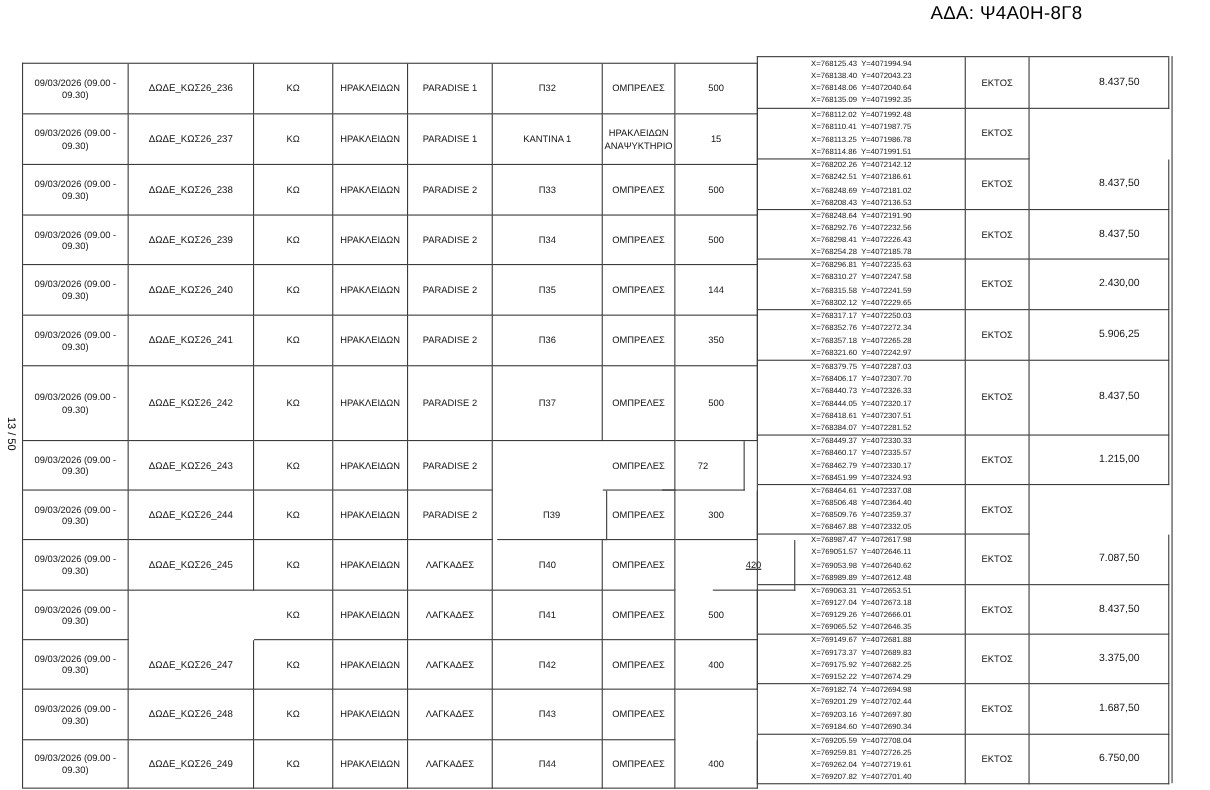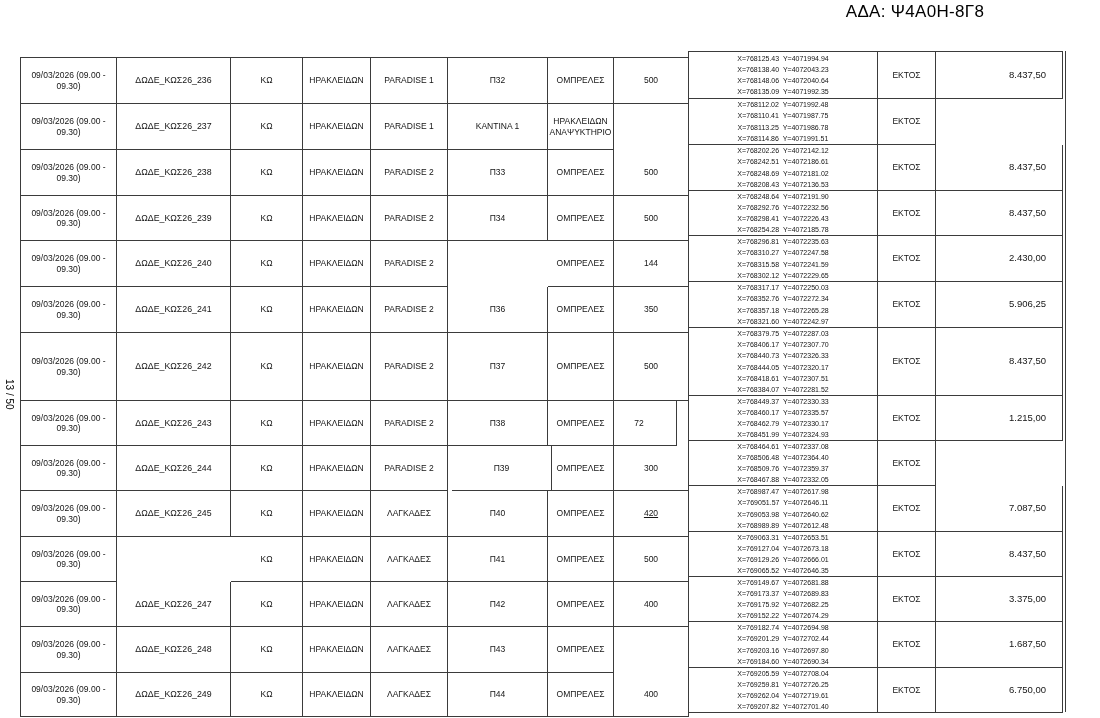--- a/index.html
+++ b/index.html
@@ -19,21 +19,21 @@
   .row{position:absolute;left:0;right:0;}
   .cell{
     position:absolute;top:0;height:100%;box-sizing:border-box;
     border-right:1px solid #3b3b3b;border-bottom:1px solid #3b3b3b;
     display:flex;flex-direction:row;align-items:center;justify-content:center;
     text-align:center;font-size:8.5px;line-height:10.5px;padding:1px 3px;color:#141414;
   }
   .cell.code{font-size:8.8px;white-space:nowrap;}
   .cell.coords{flex-direction:column;padding:0;font-size:7px;line-height:11.2px;white-space:pre;}
   .cell.coords .cline{width:100%;text-align:center;}
-  .cell.amt{justify-content:flex-end;padding-right:16px;font-size:9.5px;white-space:nowrap;}
+  .cell.amt{justify-content:flex-end;padding-right:26px;font-size:9.5px;white-space:nowrap;}
   .dbl{position:absolute;left:1065px;top:51px;width:0;height:661px;border-right:1px solid #3b3b3b;}
 </style>
 </head>
 <body>
 
 <div class="page">
   <div class="ada">ΑΔΑ: Ψ4Α0Η-8Γ8</div>
   <div class="pagenum">13 / 50</div>
   <div class="grid" id="grid-left" style="left: 20px; top: 57px; width: 668px; height: 659px;">
       <div class="row" style="top: 0px; height: 46px;">
@@ -47,20 +47,21 @@
         <div class="cell" style="left: 593px; width: 75px;">500</div>
       </div>
       <div class="row" style="top: 46px; height: 46px;">
         <div class="cell" style="left: 0px; width: 96px;">09/03/2026 (09.00 - 09.30)</div>
         <div class="cell code" style="left: 96px; width: 114px;">ΔΩΔΕ_ΚΩΣ26_237</div>
         <div class="cell" style="left: 210px; width: 72px;">ΚΩ</div>
         <div class="cell" style="left: 282px; width: 68px;">ΗΡΑΚΛΕΙΔΩΝ</div>
         <div class="cell" style="left: 350px; width: 77px;">PARADISE 1</div>
         <div class="cell" style="left: 427px; width: 100px;">ΚΑΝΤΙΝΑ 1</div>
         <div class="cell" style="left: 527px; width: 66px;">ΗΡΑΚΛΕΙΔΩΝ ΑΝΑΨΥΚΤΗΡΙΟ</div>
+        <div class="cell" style="left: 593px; width: 75px;">15</div>
       </div>
       <div class="row" style="top: 92px; height: 46px;">
         <div class="cell" style="left: 0px; width: 96px;">09/03/2026 (09.00 - 09.30)</div>
         <div class="cell code" style="left: 96px; width: 114px;">ΔΩΔΕ_ΚΩΣ26_238</div>
         <div class="cell" style="left: 210px; width: 72px;">ΚΩ</div>
         <div class="cell" style="left: 282px; width: 68px;">ΗΡΑΚΛΕΙΔΩΝ</div>
         <div class="cell" style="left: 350px; width: 77px;">PARADISE 2</div>
         <div class="cell" style="left: 427px; width: 100px;">Π33</div>
         <div class="cell" style="left: 527px; width: 66px;">ΟΜΠΡΕΛΕΣ</div>
         <div class="cell" style="left: 593px; width: 75px;">500</div>
@@ -74,20 +75,21 @@
         <div class="cell" style="left: 427px; width: 100px;">Π34</div>
         <div class="cell" style="left: 527px; width: 66px;">ΟΜΠΡΕΛΕΣ</div>
         <div class="cell" style="left: 593px; width: 75px;">500</div>
       </div>
       <div class="row" style="top: 183px; height: 46px;">
         <div class="cell" style="left: 0px; width: 96px;">09/03/2026 (09.00 - 09.30)</div>
         <div class="cell code" style="left: 96px; width: 114px;">ΔΩΔΕ_ΚΩΣ26_240</div>
         <div class="cell" style="left: 210px; width: 72px;">ΚΩ</div>
         <div class="cell" style="left: 282px; width: 68px;">ΗΡΑΚΛΕΙΔΩΝ</div>
         <div class="cell" style="left: 350px; width: 77px;">PARADISE 2</div>
+        <div class="cell" style="left: 427px; width: 100px;">Π35</div>
         <div class="cell" style="left: 527px; width: 66px;">ΟΜΠΡΕΛΕΣ</div>
         <div class="cell" style="left: 593px; width: 75px;">144</div>
       </div>
       <div class="row" style="top: 229px; height: 46px;">
         <div class="cell" style="left: 0px; width: 96px;">09/03/2026 (09.00 - 09.30)</div>
         <div class="cell code" style="left: 96px; width: 114px;">ΔΩΔΕ_ΚΩΣ26_241</div>
         <div class="cell" style="left: 210px; width: 72px;">ΚΩ</div>
         <div class="cell" style="left: 282px; width: 68px;">ΗΡΑΚΛΕΙΔΩΝ</div>
         <div class="cell" style="left: 350px; width: 77px;">PARADISE 2</div>
         <div class="cell" style="left: 427px; width: 100px;">Π36</div>
@@ -103,21 +105,20 @@
         <div class="cell" style="left: 427px; width: 100px;">Π37</div>
         <div class="cell" style="left: 527px; width: 66px;">ΟΜΠΡΕΛΕΣ</div>
         <div class="cell" style="left: 593px; width: 75px;">500</div>
       </div>
       <div class="row" style="top: 343px; height: 45px;">
         <div class="cell" style="left: 0px; width: 96px;">09/03/2026 (09.00 - 09.30)</div>
         <div class="cell code" style="left: 96px; width: 114px;">ΔΩΔΕ_ΚΩΣ26_243</div>
         <div class="cell" style="left: 210px; width: 72px;">ΚΩ</div>
         <div class="cell" style="left: 282px; width: 68px;">ΗΡΑΚΛΕΙΔΩΝ</div>
         <div class="cell" style="left: 350px; width: 77px;">PARADISE 2</div>
-        <div class="cell" style="left: 427px; width: 100px;">Π38</div>
         <div class="cell" style="left: 527px; width: 66px;">ΟΜΠΡΕΛΕΣ</div>
         <div class="cell" style="left: 581px; width: 75px;">72</div>
       </div>
       <div class="row" style="top: 388px; height: 45px;">
         <div class="cell" style="left: 0px; width: 96px;">09/03/2026 (09.00 - 09.30)</div>
         <div class="cell code" style="left: 96px; width: 114px;">ΔΩΔΕ_ΚΩΣ26_244</div>
         <div class="cell" style="left: 210px; width: 72px;">ΚΩ</div>
         <div class="cell" style="left: 282px; width: 68px;">ΗΡΑΚΛΕΙΔΩΝ</div>
         <div class="cell" style="left: 350px; width: 77px;">PARADISE 2</div>
         <div class="cell" style="left: 431px; width: 100px;">Π39</div>
@@ -125,21 +126,21 @@
         <div class="cell" style="left: 593px; width: 75px;">300</div>
       </div>
       <div class="row" style="top: 433px; height: 46px;">
         <div class="cell" style="left: 0px; width: 96px;">09/03/2026 (09.00 - 09.30)</div>
         <div class="cell code" style="left: 96px; width: 114px;">ΔΩΔΕ_ΚΩΣ26_245</div>
         <div class="cell" style="left: 210px; width: 72px;">ΚΩ</div>
         <div class="cell" style="left: 282px; width: 68px;">ΗΡΑΚΛΕΙΔΩΝ</div>
         <div class="cell" style="left: 350px; width: 77px;">ΛΑΓΚΑΔΕΣ</div>
         <div class="cell" style="left: 427px; width: 100px;">Π40</div>
         <div class="cell" style="left: 527px; width: 66px;">ΟΜΠΡΕΛΕΣ</div>
-        <div class="cell" style="left: 593px; width: 75px; text-decoration: underline;">420</div>
+        <div class="cell" style="left: 627px; width: 75px; text-decoration: underline;">420</div>
       </div>
       <div class="row" style="top: 479px; height: 45px;">
         <div class="cell" style="left: 0px; width: 96px;">09/03/2026 (09.00 - 09.30)</div>
         <div class="cell" style="left: 210px; width: 72px;">ΚΩ</div>
         <div class="cell" style="left: 282px; width: 68px;">ΗΡΑΚΛΕΙΔΩΝ</div>
         <div class="cell" style="left: 350px; width: 77px;">ΛΑΓΚΑΔΕΣ</div>
         <div class="cell" style="left: 427px; width: 100px;">Π41</div>
         <div class="cell" style="left: 527px; width: 66px;">ΟΜΠΡΕΛΕΣ</div>
         <div class="cell" style="left: 593px; width: 75px;">500</div>
       </div>

